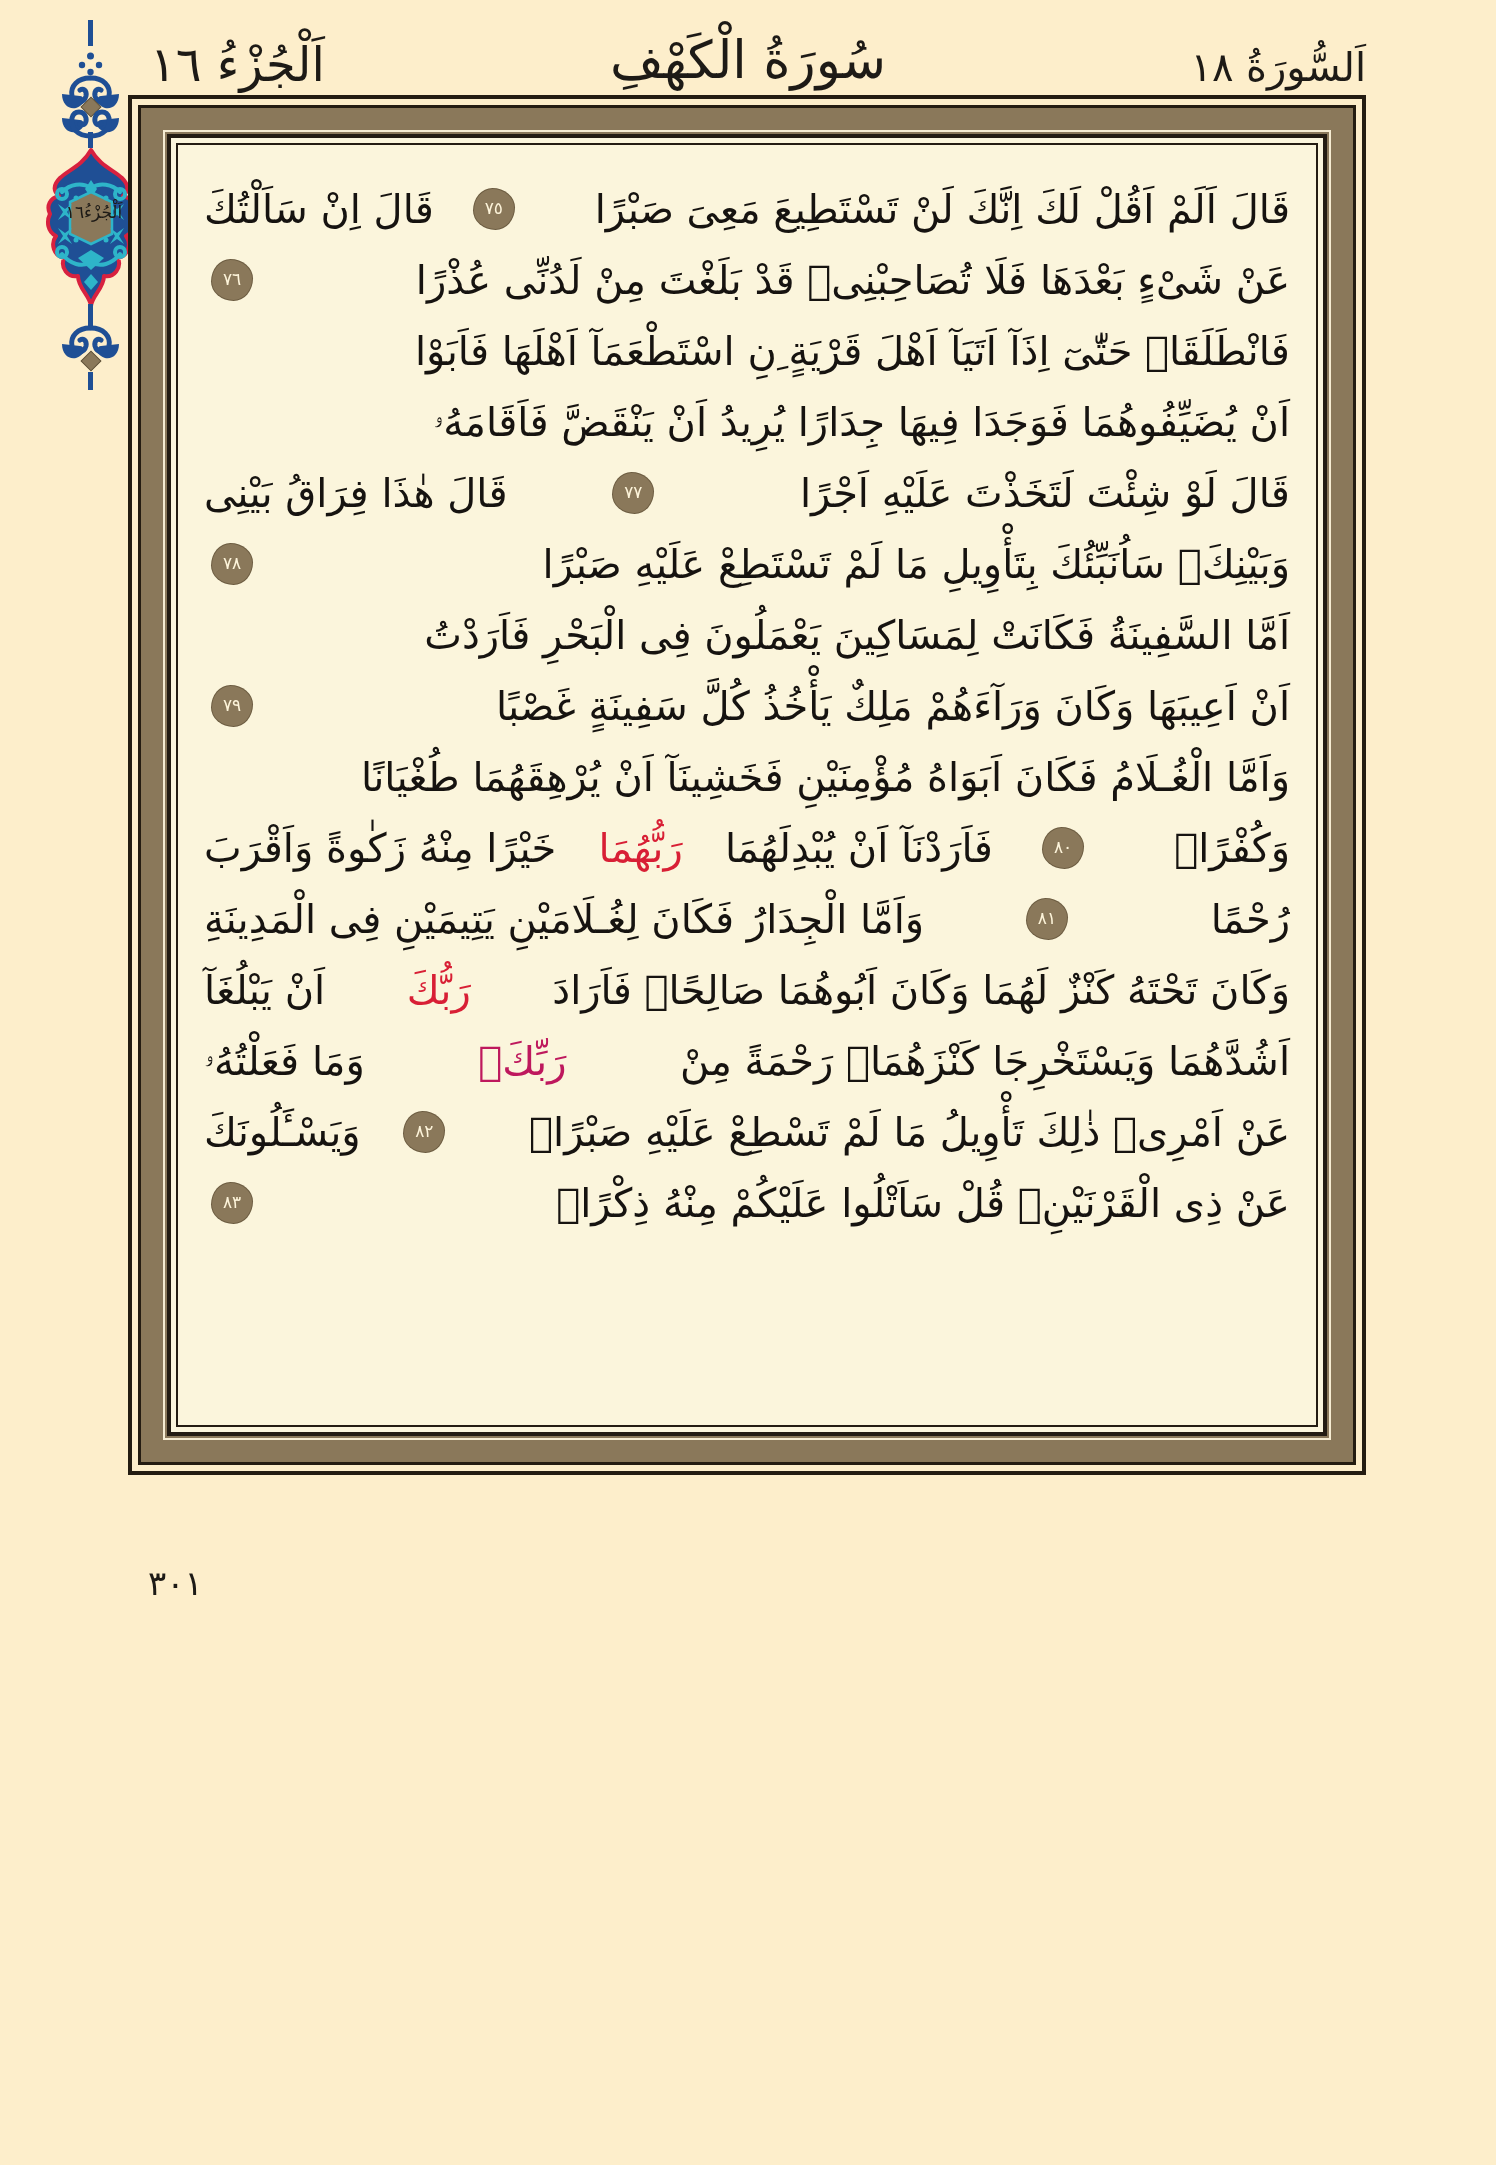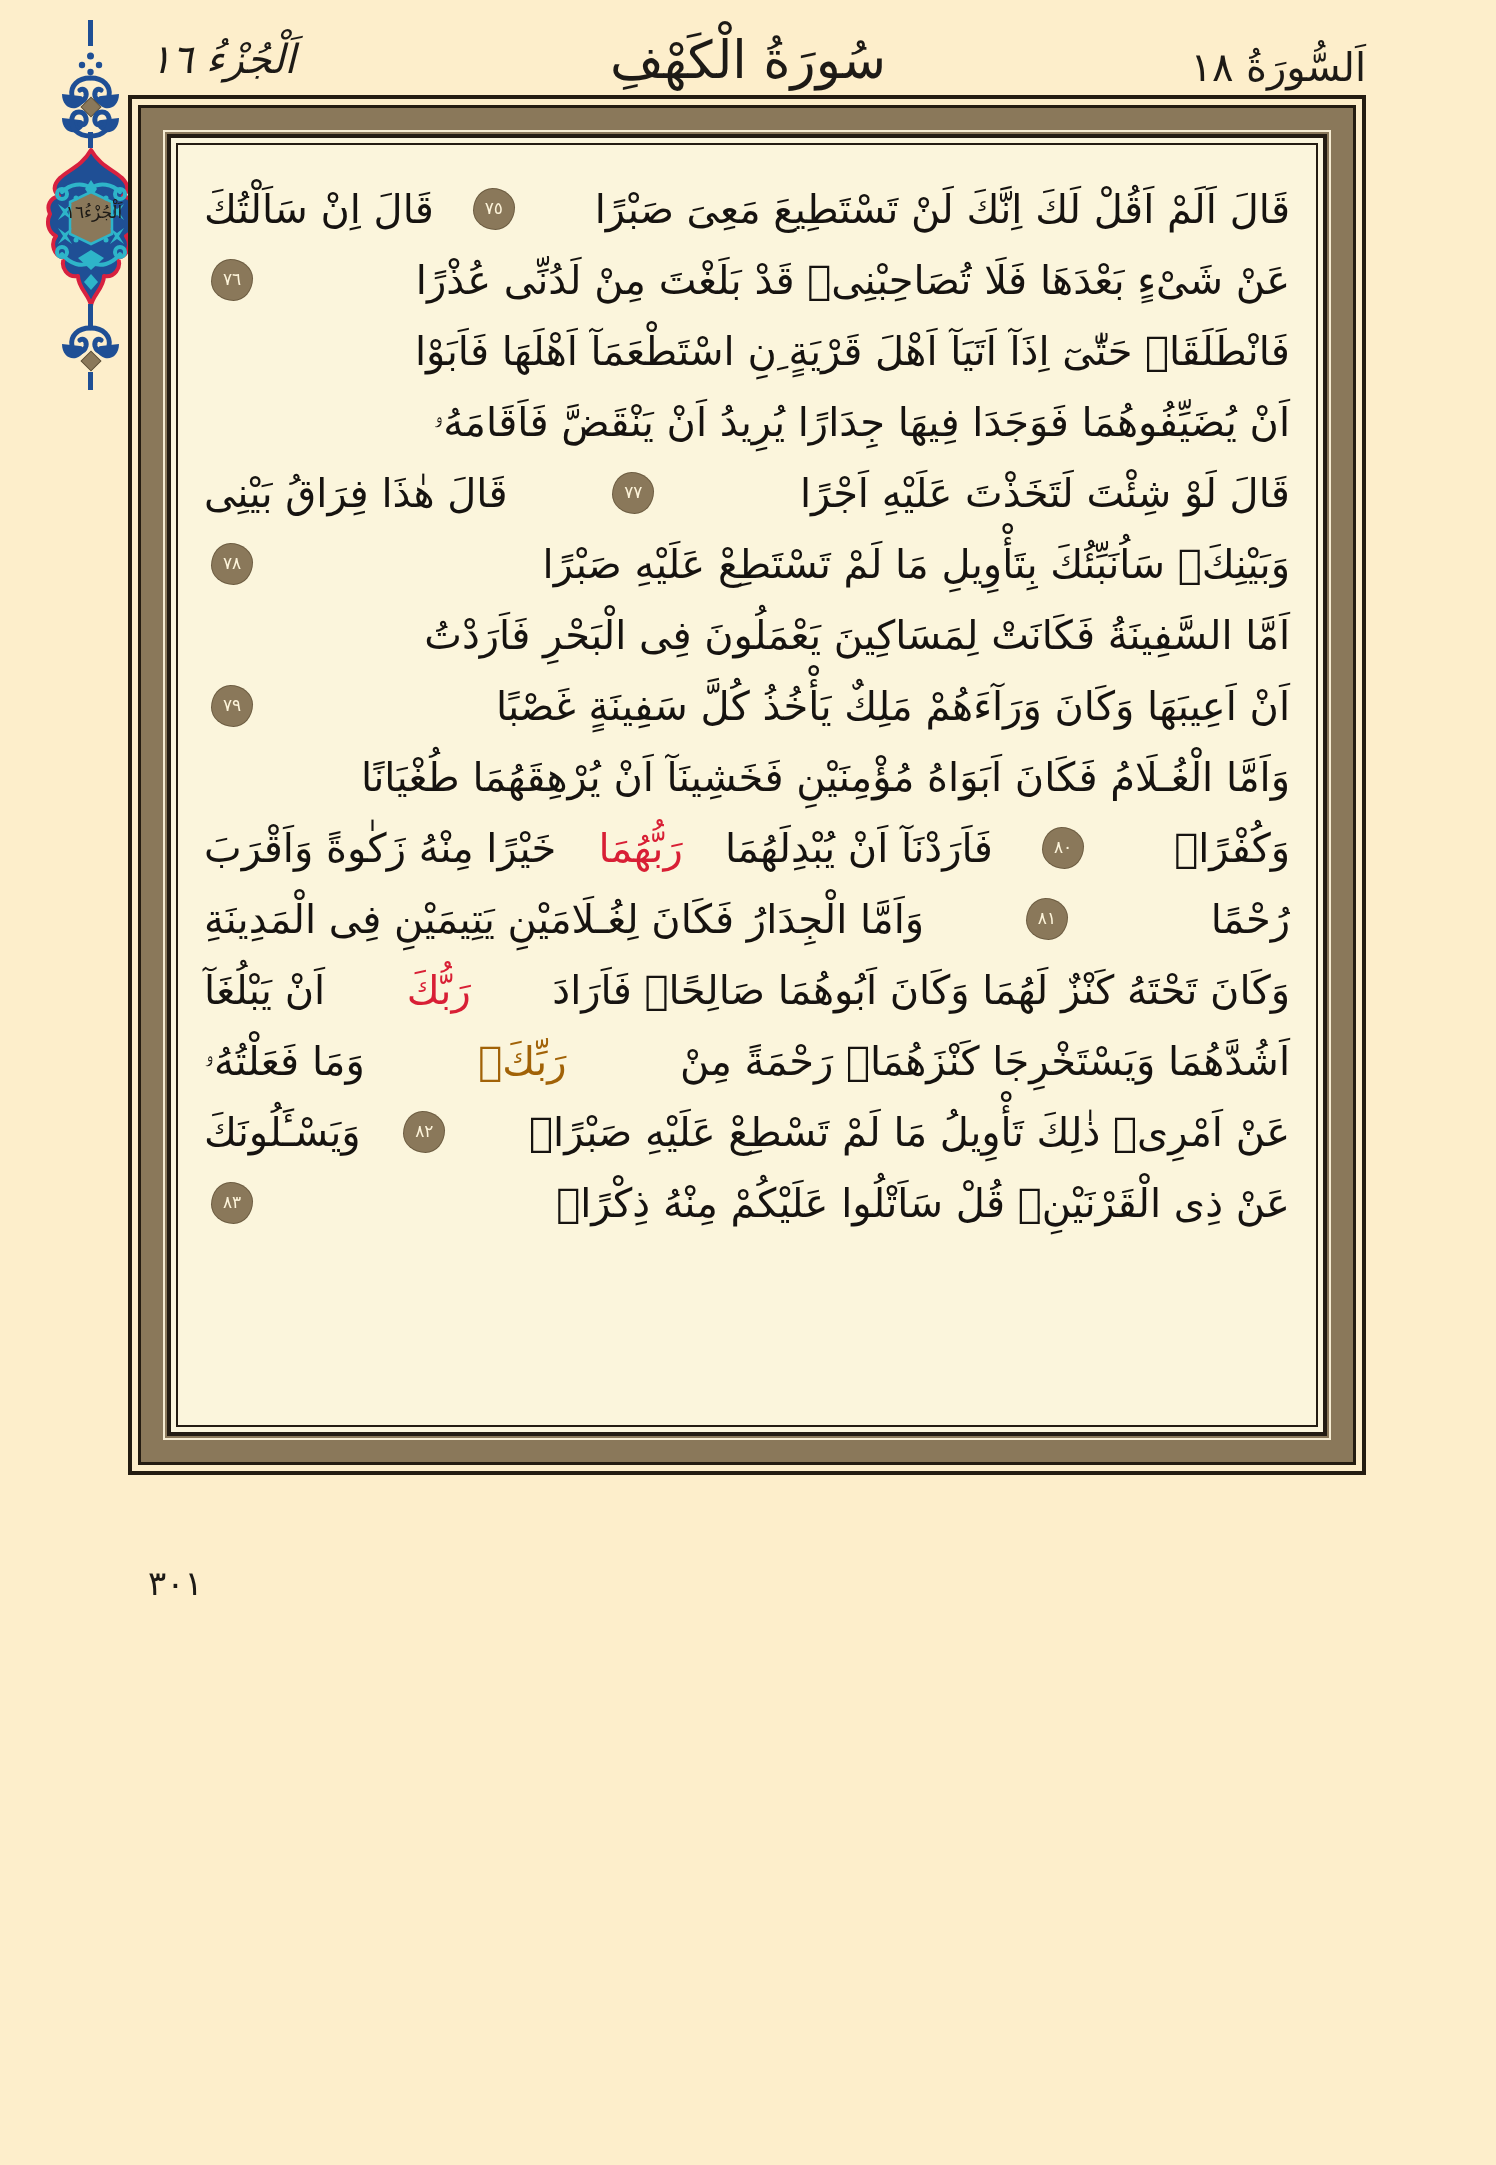--- a/index.html
+++ b/index.html
@@ -10,21 +10,21 @@
     overflow:hidden;position:relative;
   }
   
   .header{
     position:absolute;left:0;top:0;width:1496px;height:118px;
   }
   .hdr-juz{
     position:absolute;left:150px;top:36px;width:260px;
     text-align:left;direction:rtl;
     font-family:"DejaVu Sans","Liberation Sans",sans-serif;
-    font-size:40px;color:#1d1a16;white-space:nowrap;font-style:italic;
+    font-size:48px;color:#1d1a16;white-space:nowrap;
   }
   .hdr-surah-name{
     position:absolute;left:0;top:30px;width:1496px;
     text-align:center;direction:rtl;
     font-size:52px;color:#1d1a16;white-space:nowrap;
   }
   .hdr-surah-num{
     position:absolute;right:130px;top:44px;width:300px;
     text-align:right;direction:rtl;
     font-size:40px;color:#1d1a16;white-space:nowrap;
@@ -279,21 +279,21 @@
                 </span>
                 <span class="seg">وَاَمَّا الْجِدَارُ فَكَانَ لِغُـلَامَيْنِ يَتِيمَيْنِ فِى الْمَدِينَةِ</span>
               </div>
               <div class="ayah-line" id="line-12">
                 <span class="seg">وَكَانَ تَحْتَهُ كَنْزٌ لَهُمَا وَكَانَ اَبُوهُمَا صَالِحًاۚ فَاَرَادَ </span>
                 <span class="seg word-red" style="color: rgb(216, 31, 53);">رَبُّكَ</span>
                 <span class="seg"> اَنْ يَبْلُغَآ</span>
               </div>
               <div class="ayah-line" id="line-13">
                 <span class="seg">اَشُدَّهُمَا وَيَسْتَخْرِجَا كَنْزَهُمَاۚ رَحْمَةً مِنْ </span>
-                <span class="seg word-red" style="color: #a16207;">رَبِّكَۚ</span>
+                <span class="seg word-red" style="color: #be185d;">رَبِّكَۚ</span>
                 <span class="seg"> وَمَا فَعَلْتُهُۥ</span>
               </div>
               <div class="ayah-line" id="line-14">
                 <span class="seg">عَنْ اَمْرِىۚ ذٰلِكَ تَأْوِيلُ مَا لَمْ تَسْطِعْ عَلَيْهِ صَبْرًاۚ</span>
                 <span class="vmark">
                   <span class="pet" style="background: rgb(138, 120, 90);"></span>
                   <span class="num">٨٢</span>
                 </span>
                 <span class="seg">وَيَسْـَٔلُونَكَ</span>
               </div>

